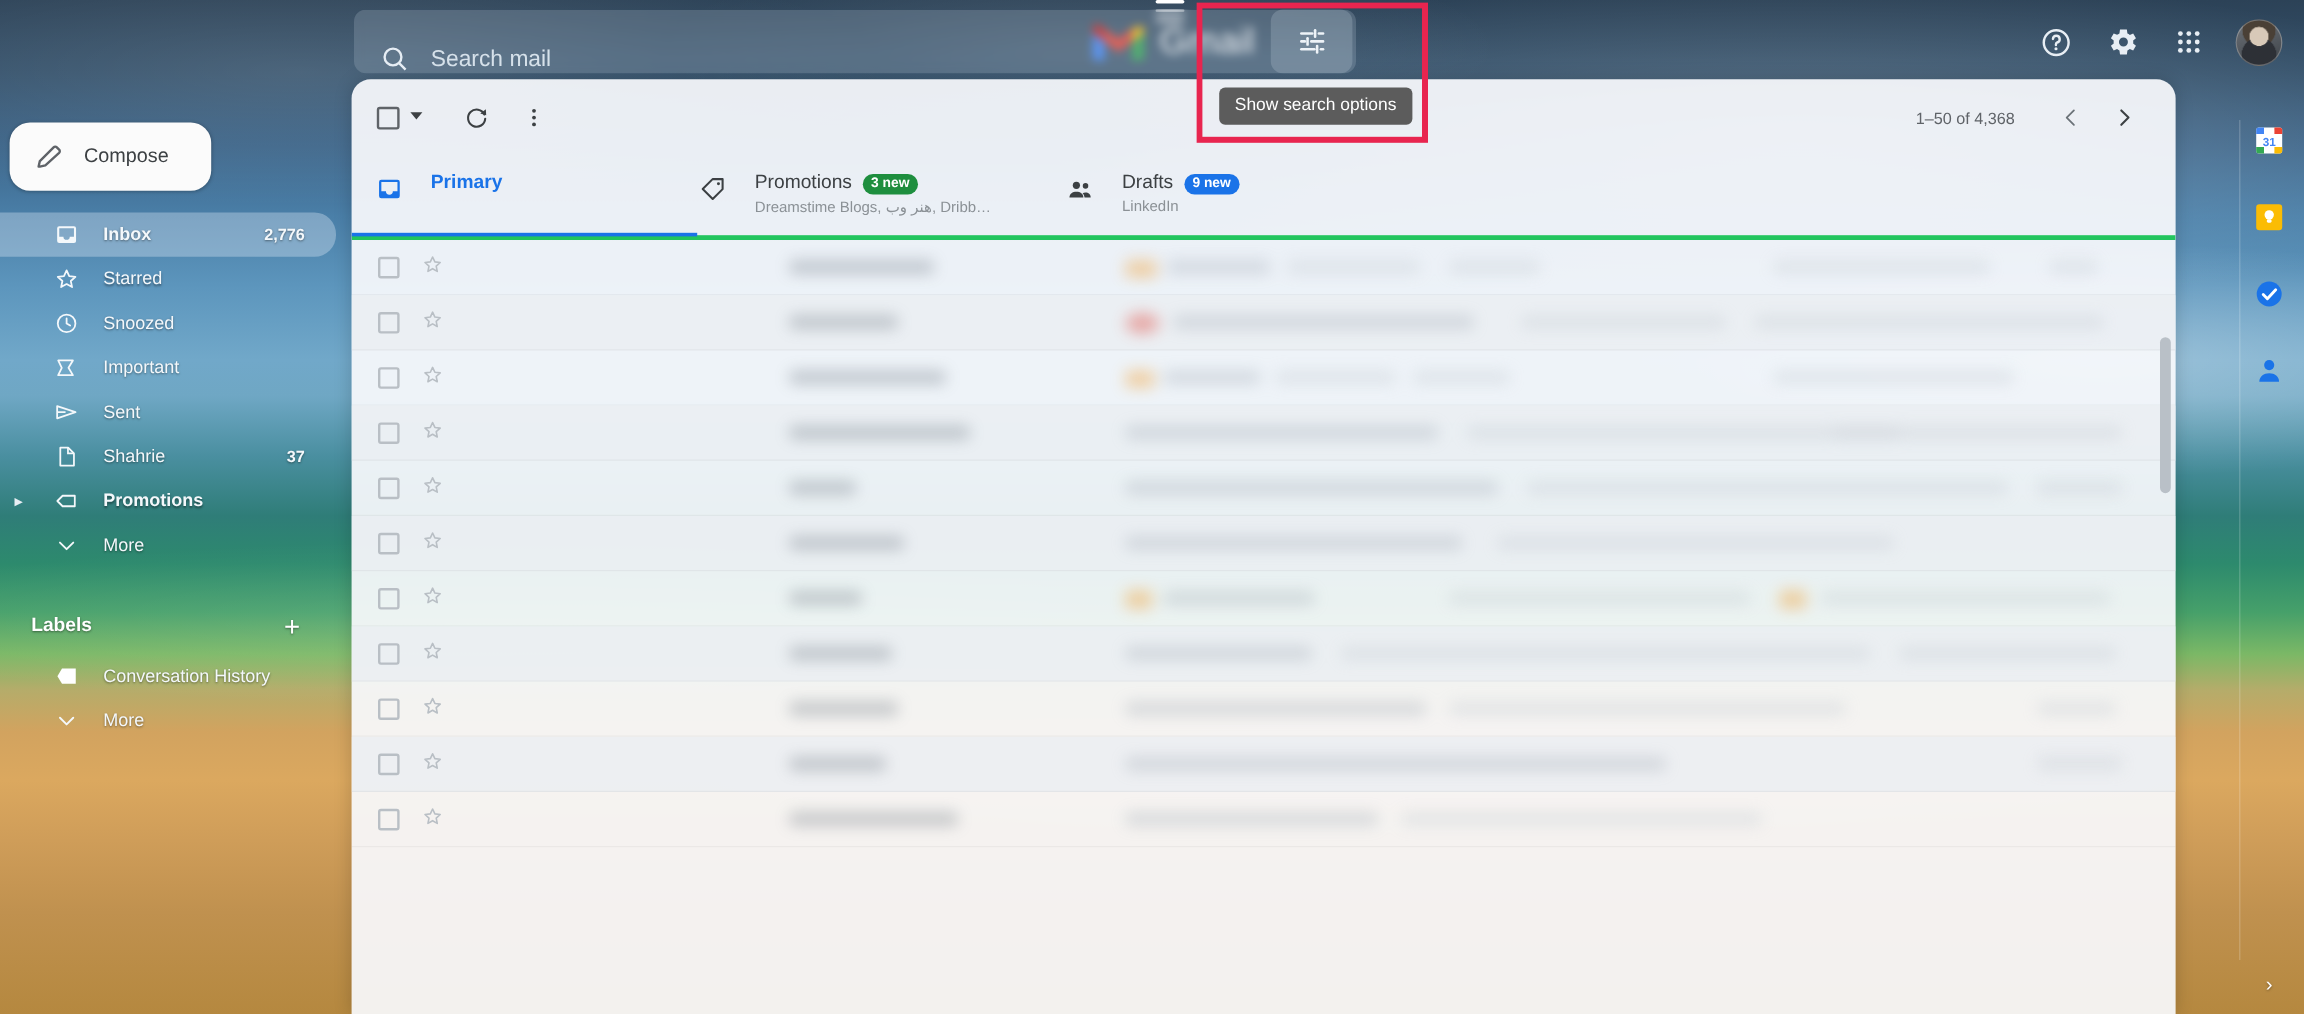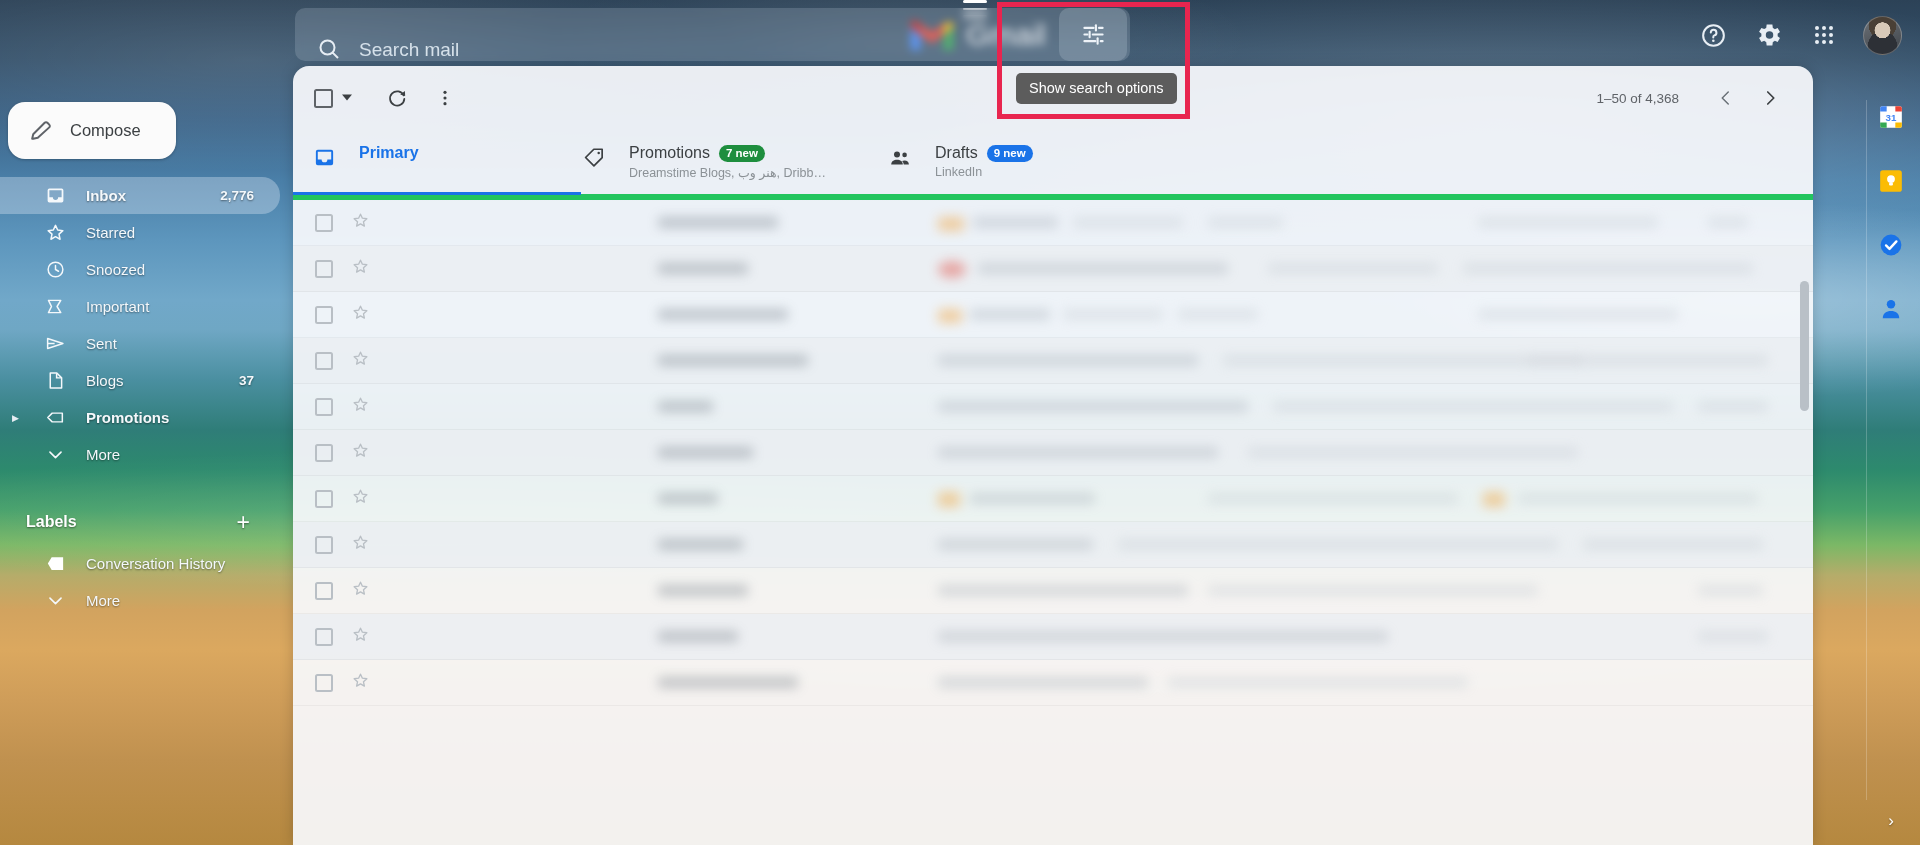--- a/index.html
+++ b/index.html
@@ -168,21 +168,21 @@
   .tb-btn { width:40px; height:40px; display:flex; align-items:center; justify-content:center; cursor:pointer; border-radius:50%; }
   #tb-refresh { margin-left:24px; }
   #tb-more { margin-left:8px; }
   #pager {
     position:absolute; right:24px; display:flex; align-items:center; gap:6px;
   }
   #pager .pg-txt { font-size:13.5px; color:#5f6368; margin-right:22px; }
   .pg-btn { width:38px; height:38px; display:flex; align-items:center; justify-content:center; cursor:pointer; border-radius:50%; }
 
   
-  #tabs { height:70px; display:flex; position:relative; border-bottom:6px solid #22c55e; }
+  #tabs { height:70px; display:flex; position:relative; border-bottom:4px solid #22c55e; }
   .tab {
     display:flex; align-items:flex-start; cursor:pointer; position:relative;
     padding-top:14px; width:306px; flex:none;
   }
   .tab .t-ico { width:26px; display:flex; justify-content:center; margin-top:2px; }
   .tab .t-body { margin-left:22px; }
   .tab .t-row { display:flex; align-items:center; gap:9px; }
   .tab .t-lbl { font-size:16px; color:#3c4043; }
   .tab.sel .t-lbl { color:#1a73e8; font-weight:bold; }
   .tab .t-sub {
@@ -375,21 +375,21 @@
       <span class="nav-lbl">Sent</span>
     </div>
 
     <div class="nav-item">
       <span class="nav-ico">
         <svg width="21" height="21" viewBox="0 0 24 24">
             <path fill="none" stroke="#f4f8fb" stroke-width="1.7" stroke-linejoin="round" d="M6 3.5h7.5L19 9v11.5H6z"></path>
             <path fill="none" stroke="#f4f8fb" stroke-width="1.7" d="M13.3 3.6V9H19"></path>
           </svg>
       </span>
-      <span class="nav-lbl">Blogs</span>
+      <span class="nav-lbl">Shahrie</span>
       <span class="nav-cnt">37</span>
     </div>
 
     <div class="nav-item">
       <span class="nav-arrow">▶</span>
       <span class="nav-ico">
         <svg width="21" height="21" viewBox="0 0 24 24">
             <path fill="none" stroke="#f4f8fb" stroke-width="1.7" stroke-linejoin="round" d="M3.2 12l5-5h11.6v10H8.2z"></path>
           </svg>
       </span>
@@ -489,21 +489,21 @@
     <div class="tab">
       <span class="t-ico">
         <svg width="23" height="23" viewBox="0 0 24 24">
             <path fill="none" stroke="#3c4043" stroke-width="1.8" stroke-linejoin="round" d="M11.3 3.4H20v8.7l-8.6 8.6-8.7-8.7z"></path>
             <circle cx="16.4" cy="7.4" r="1.3" fill="#3c4043"></circle>
           </svg>
       </span>
       <div class="t-body">
         <div class="t-row">
           <span class="t-lbl">Promotions</span>
-          <span class="badge" style="background:#1e8e3e">7 new</span>
+          <span class="badge" style="background:#1e8e3e">3 new</span>
         </div>
         <div class="t-sub">Dreamstime Blogs, هنر وب, Dribb…</div>
       </div>
     </div>
 
     <div class="tab">
       <span class="t-ico">
         <svg width="24" height="24" viewBox="0 0 24 24">
             <g fill="#3c4043">
               <circle cx="9" cy="8.4" r="3"></circle>

